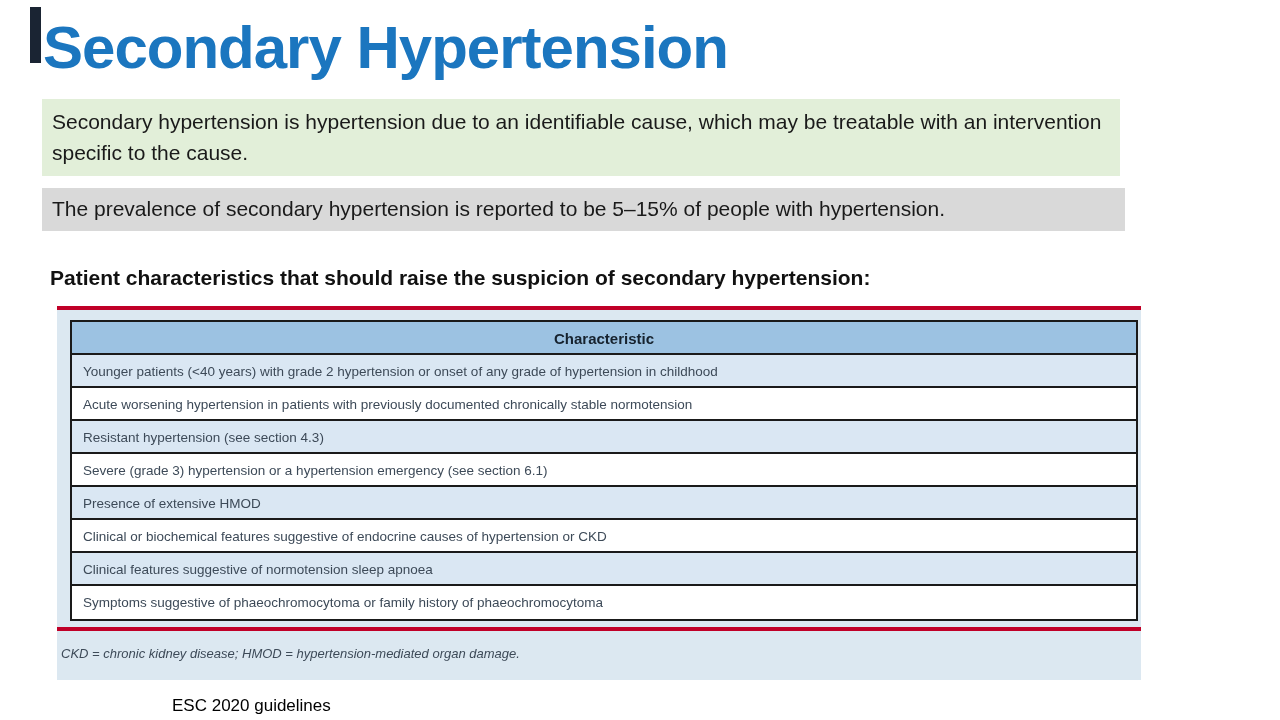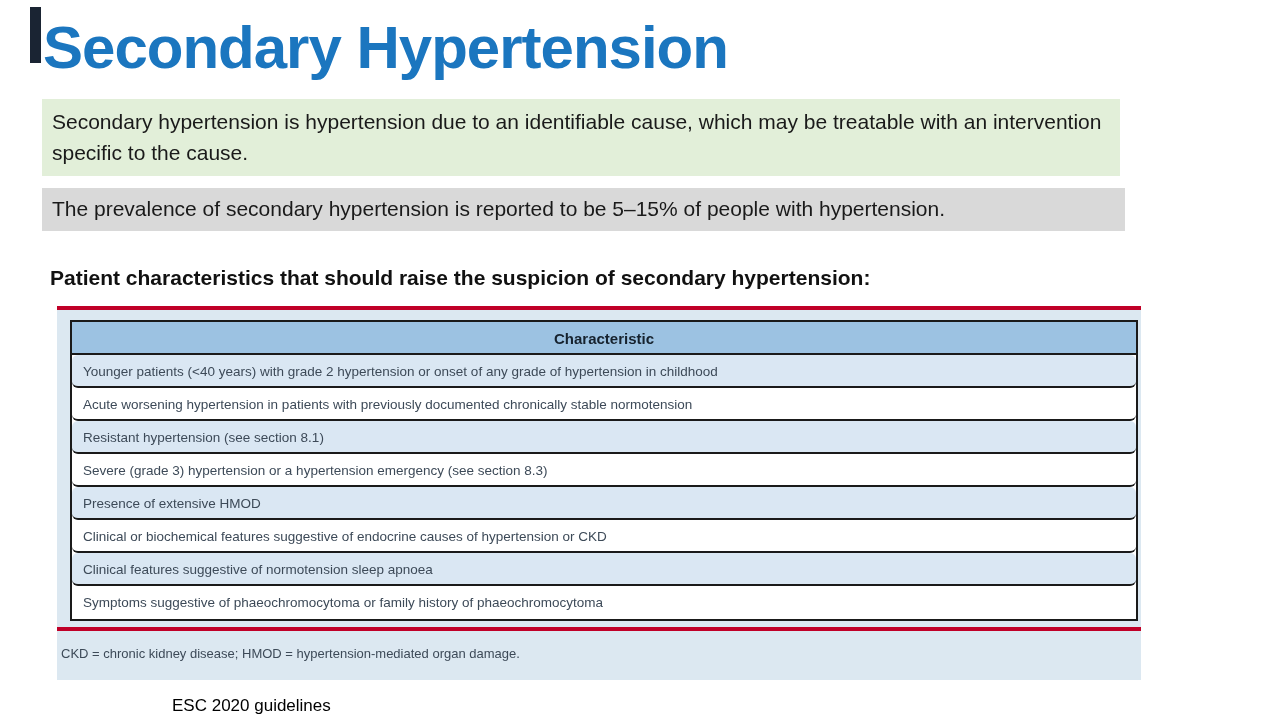--- a/index.html
+++ b/index.html
@@ -92,31 +92,31 @@
   .trow {
     height: 33px;
     line-height: 33px;
     padding-left: 11px;
     font-size: 13.5px;
     color: #3d4a58;
     border-bottom: 2px solid #1a1a1a;
     background: #ffffff;
     white-space: nowrap;
     overflow: hidden;
-    border-radius: 6px;
   }
   .trow.alt { background: #dae7f3; }
   .trow:last-child { border-bottom: none; }
 
   .footband {
     background: #dce8f1;
     padding: 15px 6px 19px 4px;
     font-size: 13px;
     color: #3d4a58;
     white-space: nowrap;
+    font-style: italic;
   }
 
   .source-caption {
     position: absolute;
     left: 172px; top: 696px;
     font-size: 17px;
     color: #000000;
     white-space: nowrap;
   }
 </style>
@@ -137,22 +137,22 @@
 
 <div class="table-heading">Patient characteristics that should raise the suspicion of secondary hypertension:</div>
 
 <div class="figure">
   <div class="redline"></div>
   <div class="figure-inner">
     <div class="char-table">
       <div class="thead">Characteristic</div>
       <div class="trow alt">Younger patients (&lt;40 years) with grade 2 hypertension or onset of any grade of hypertension in childhood</div>
       <div class="trow">Acute worsening hypertension in patients with previously documented chronically stable normotension</div>
-      <div class="trow alt">Resistant hypertension (see section 8.1)</div>
-      <div class="trow">Severe (grade 3) hypertension or a hypertension emergency (see section 8.3)</div>
+      <div class="trow alt">Resistant hypertension (see section 4.3)</div>
+      <div class="trow">Severe (grade 3) hypertension or a hypertension emergency (see section 6.1)</div>
       <div class="trow alt">Presence of extensive HMOD</div>
       <div class="trow">Clinical or biochemical features suggestive of endocrine causes of hypertension or CKD</div>
       <div class="trow alt">Clinical features suggestive of normotension sleep apnoea</div>
       <div class="trow">Symptoms suggestive of phaeochromocytoma or family history of phaeochromocytoma</div>
     </div>
   </div>
   <div class="redline"></div>
   <div class="footband">
     <span>CKD = chronic kidney disease; HMOD = hypertension-mediated organ damage.</span>
   </div>

